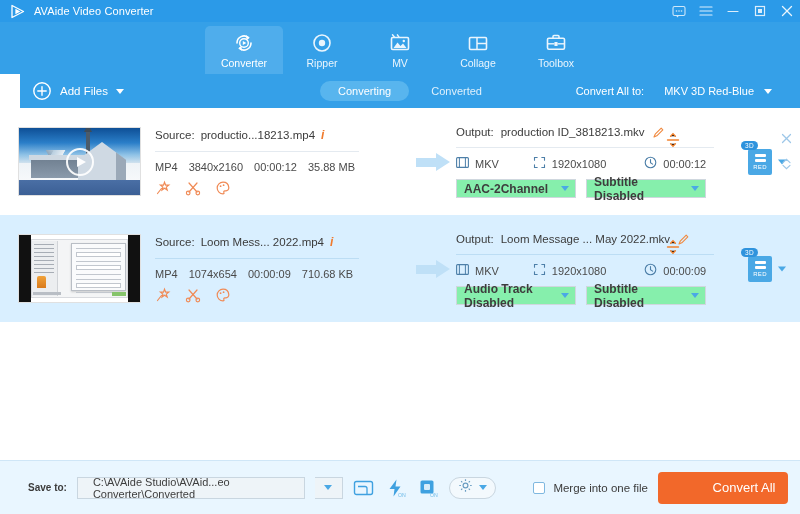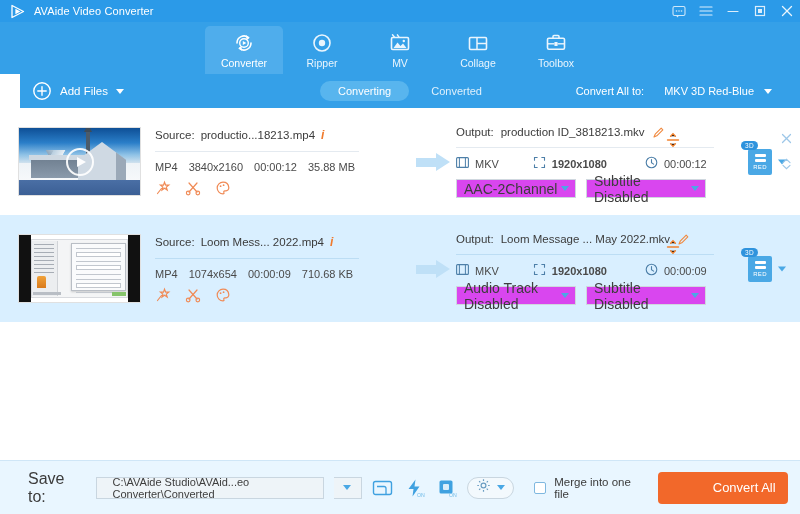--- a/index.html
+++ b/index.html
@@ -168,48 +168,48 @@
     border-top: 9px solid transparent; border-bottom: 9px solid transparent; border-left: 14px solid #bfe0f7; }
 
   .outcol { flex: 1 1 auto; min-width: 0; padding-right: 4px; }
   .outhead { display: flex; align-items: center; gap: 7px; }
   .outtitle { font-size: 11.5px; color: #3b3b3b; white-space: nowrap; }
   .pencil { width: 13px; height: 13px; cursor: default; }
   .outdiv { height: 1px; background: #e4eaf0; margin: 9px 0 8px 0; width: 258px; }
   .row.alt .outdiv { background: #bcddf4; }
   .outmeta { display: flex; align-items: center; gap: 6px; font-size: 11px; color: #4a4a4a; }
   .outmeta .grp { display: flex; align-items: center; gap: 6px; }
-  .outmeta .grp.res { margin-left: 28px; font-weight: bold; }
+  .outmeta .grp.res { margin-left: 28px; }
   .outmeta .grp.dur { margin-left: 32px; }
   .selects { display: flex; gap: 10px; margin-top: 8px; }
   .sel-box {
-    width: 120px; height: 19px; background: #d946ef; border: 1px solid #cfd7de;
+    width: 120px; height: 19px; background: #86efac; border: 1px solid #cfd7de;
     display: flex; align-items: center; justify-content: space-between;
-    padding: 0 6px 0 7px; font-size: 14px; color: #3d3d3d; cursor: default;
+    padding: 0 6px 0 7px; font-size: 12px; color: #3d3d3d; cursor: default; font-weight: bold;
   }
   .caret-blue { width: 0; height: 0; border-left: 4px solid transparent; border-right: 4px solid transparent; border-top: 5px solid #4aa8e5; }
 
   .sizer { position: absolute; right: 120px; top: 24px; cursor: default; }
 
   .badgecol { width: 60px; flex: 0 0 auto; display: flex; align-items: center; justify-content: center; position: relative; }
   .badge3d { position: relative; width: 24px; height: 26px; background: #4aa8e5; border-radius: 2px; display:flex; flex-direction:column; align-items:center; justify-content:center; }
   .badge3d .tag { position:absolute; left:-7px; top:-8px; background:#2f93dd; color:#fff; font-size:6.5px; border-radius:6px; padding:1px 4px; letter-spacing:.3px;}
   .badge3d .sq { width:11px; height:3px; background:#fff; margin:1px 0; border-radius:1px;}
   .badge3d .txt { font-size:6px; color:#fff; margin-top:1px; letter-spacing:.3px;}
   .badgecaret { position:absolute; right:4px; top:50%; transform: translateY(-50%); }
 
   .rowclose { position: absolute; right: 8px; top: 22px; display: flex; flex-direction: column; gap: 8px; align-items: center;}
 
   
   .bottom {
     height: 54px; background: #e9f6ff; border-top: 1px solid #cfe6f7;
     display: flex; align-items: center; padding: 0 12px 0 28px; gap: 10px;
     flex: 0 0 auto;
   }
-  .saveto-lbl { font-size: 16px; color: #3b3b3b; }
+  .saveto-lbl { font-size: 10px; color: #3b3b3b; font-weight: bold; }
   .saveto-box {
     width: 228px; height: 22px; background: #eef4f8; border: 1px solid #c9d6e0;
     display: flex; align-items: center; padding: 0 15px; font-size: 11px; color: #3d3d3d;
     cursor: default;
   }
   .saveto-caret {
     width: 28px; height: 22px; background: #eef4f8; border: 1px solid #c9d6e0; border-left: none;
     display: flex; align-items: center; justify-content: center; cursor: default;
   }
   .sq-btn { width: 22px; height: 22px; display: flex; align-items: center; justify-content: center; cursor: default; }

